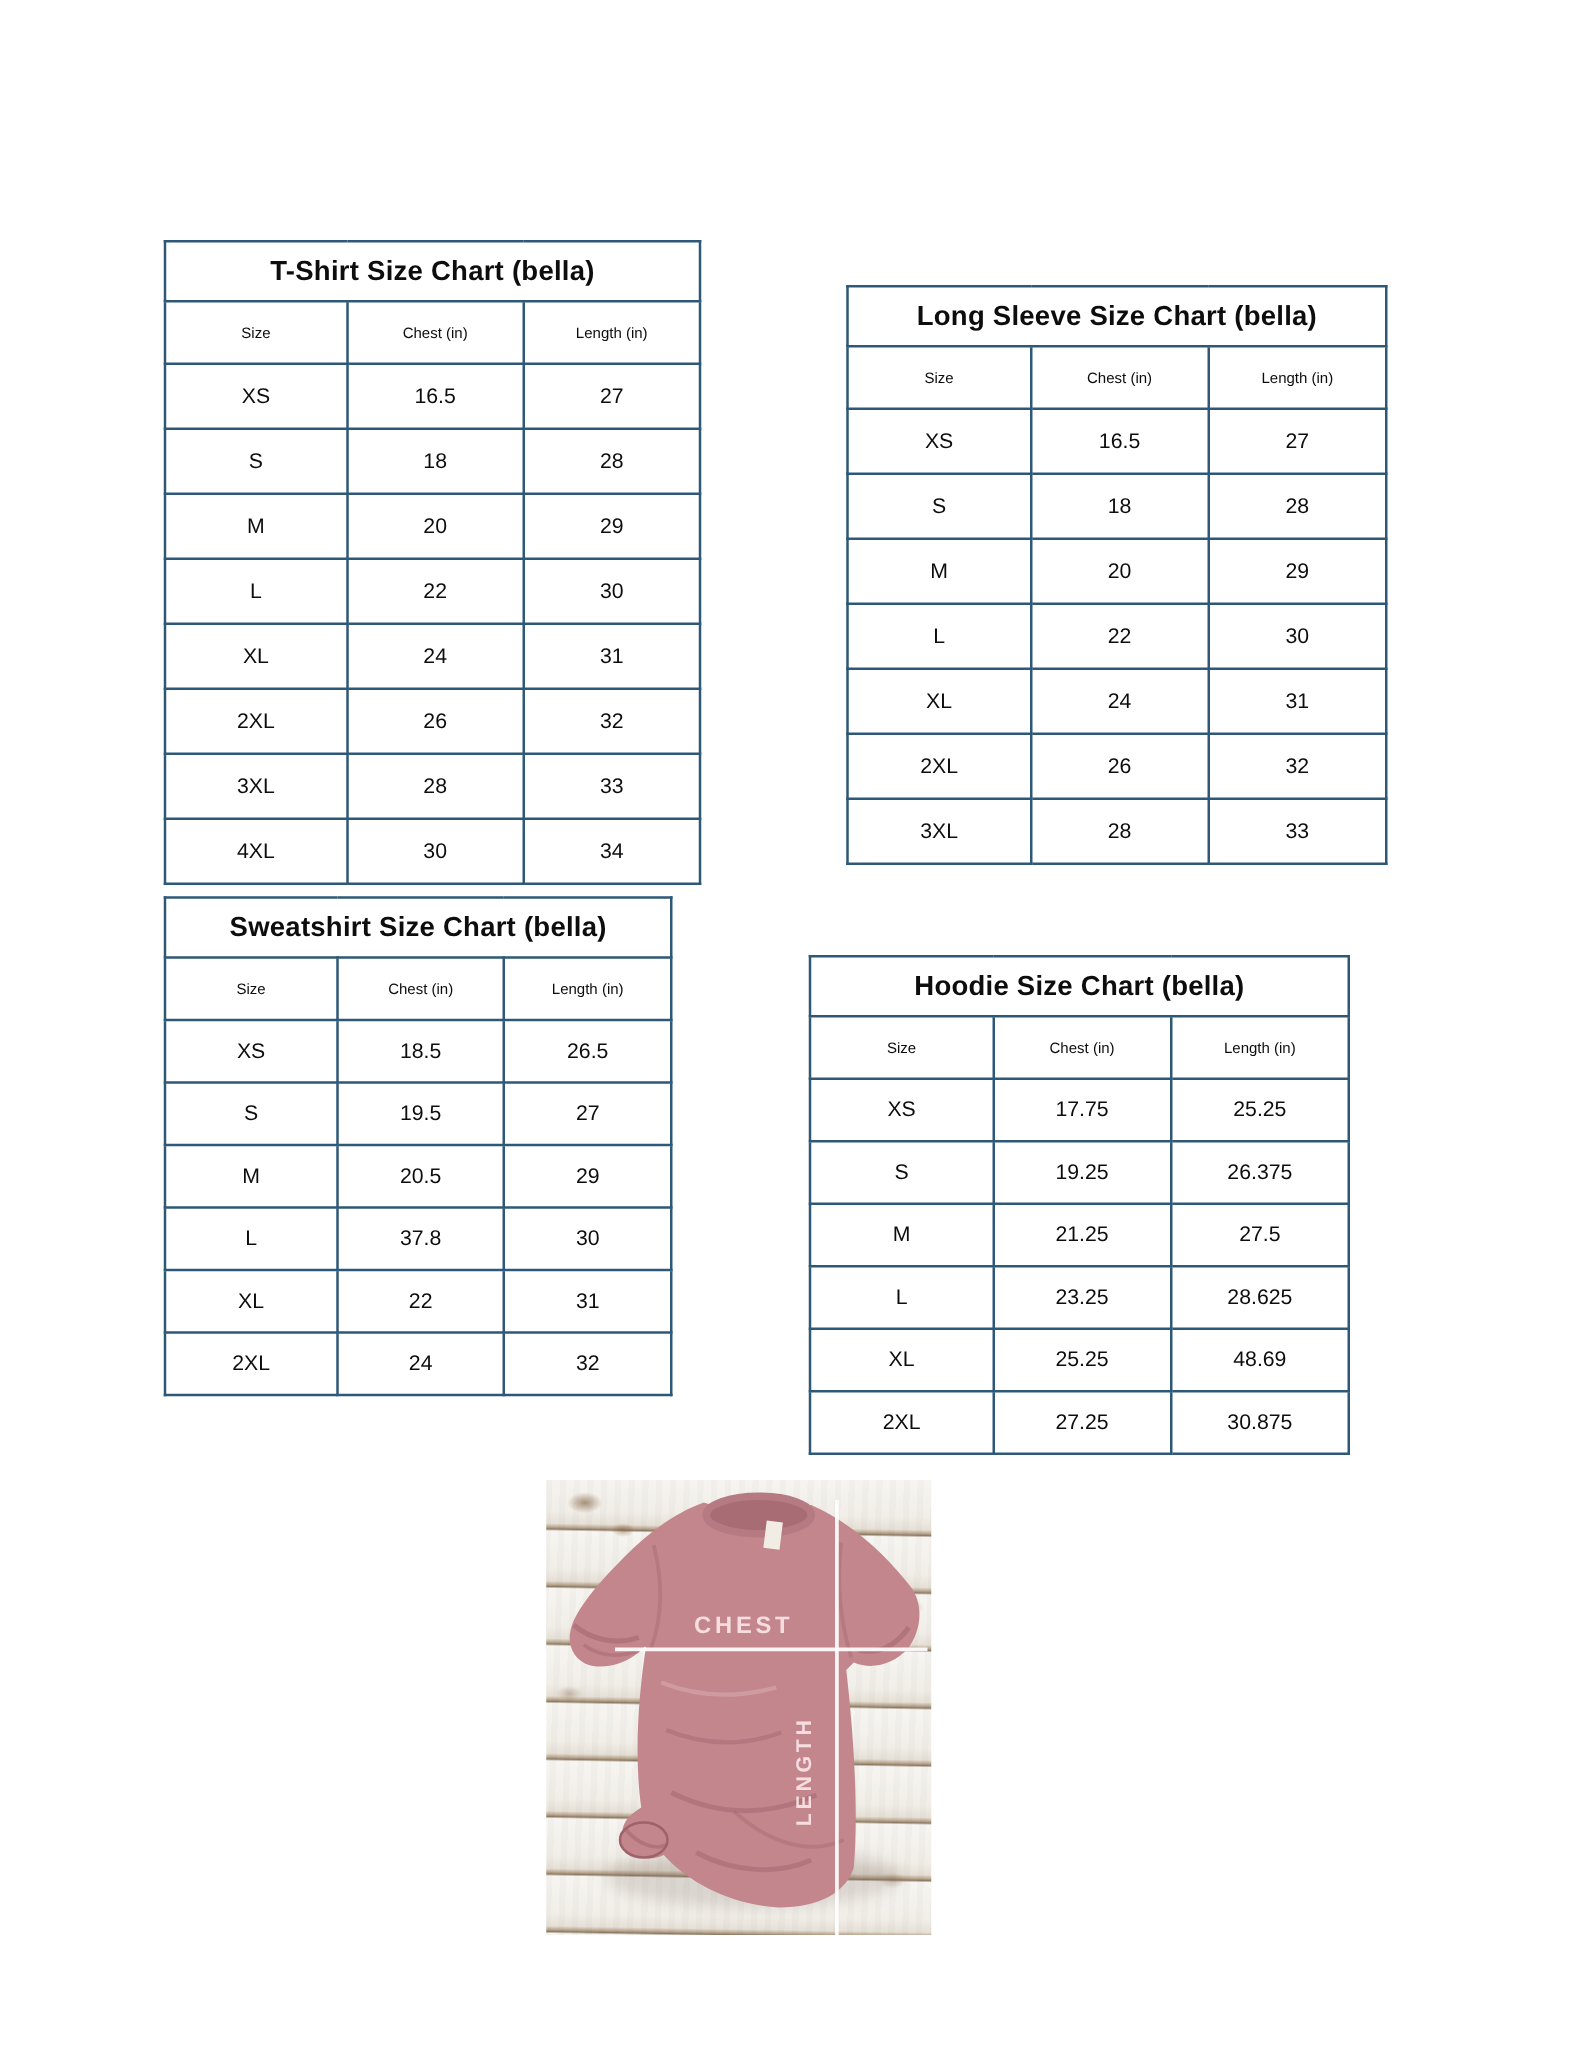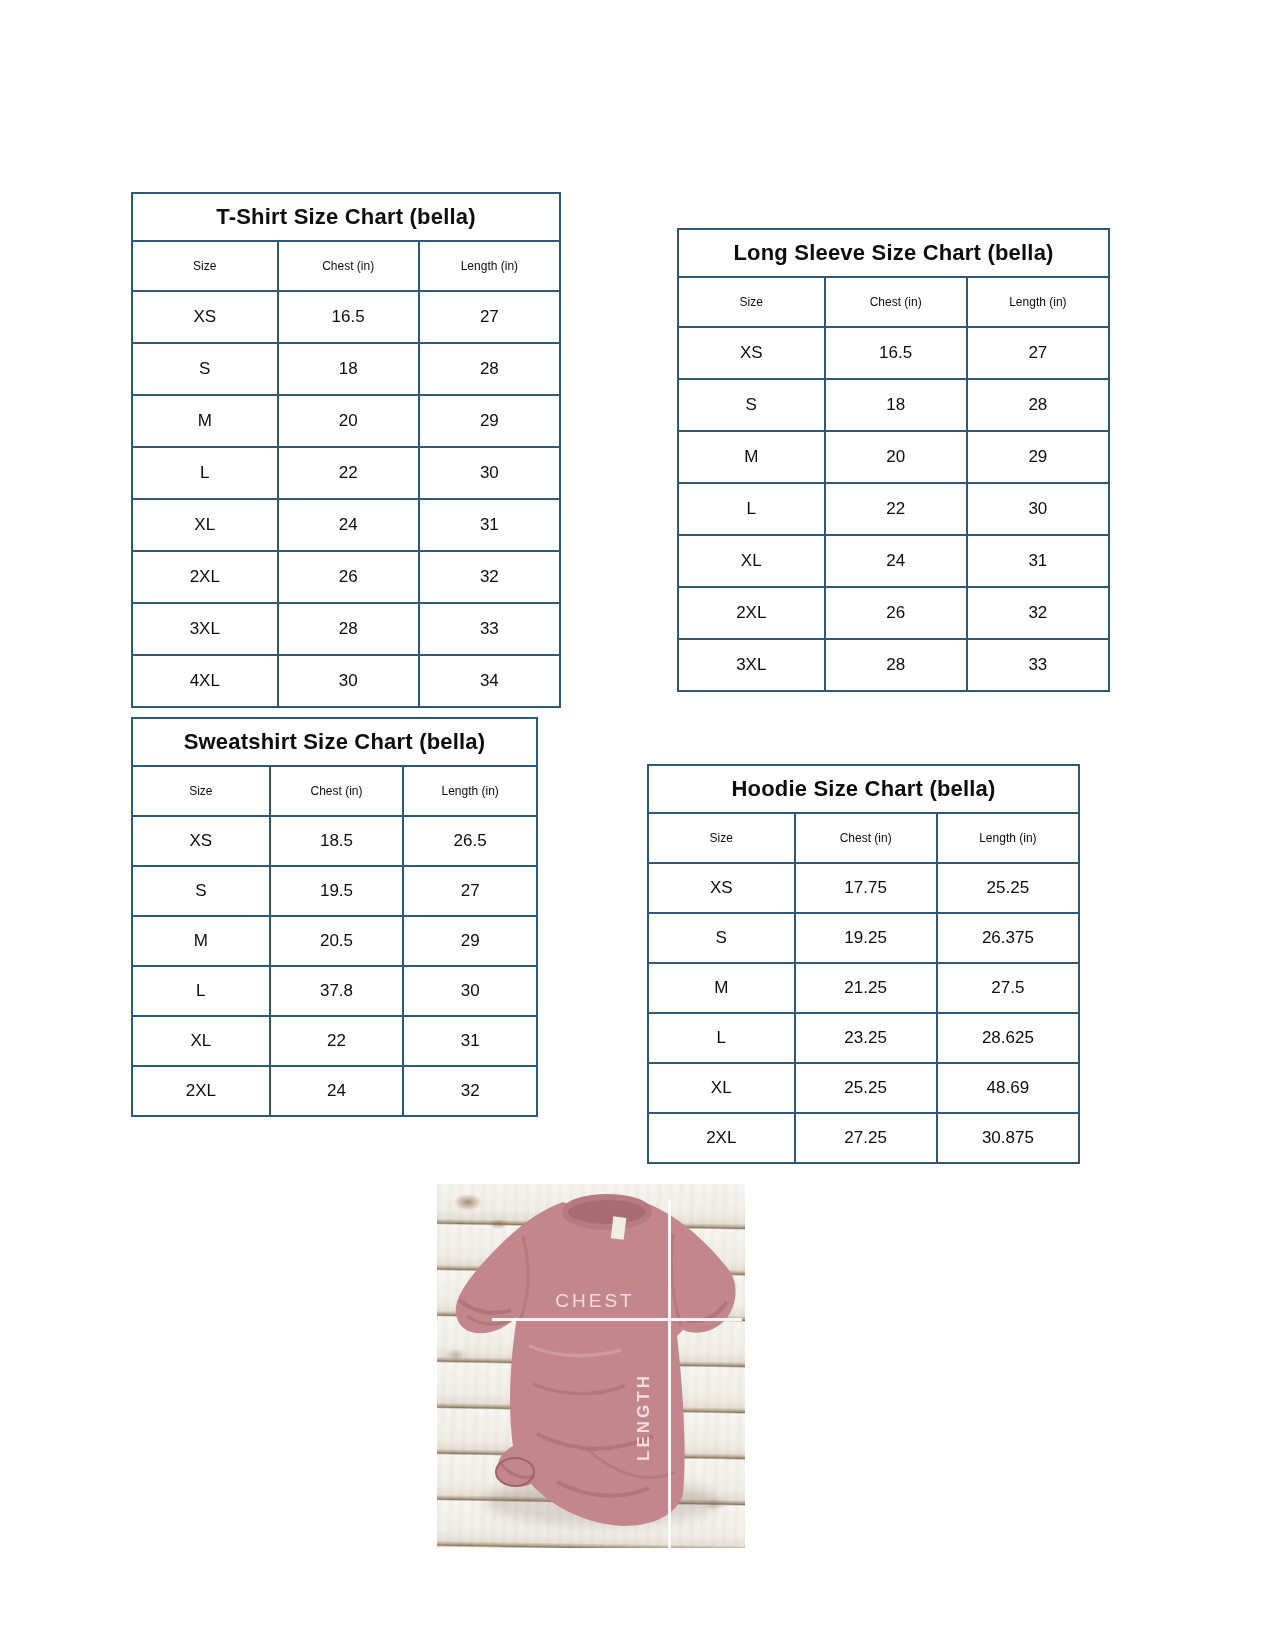--- a/index.html
+++ b/index.html
@@ -41,21 +41,21 @@
       repeating-linear-gradient(181deg,
         #f7f5f1 0px, #f1eee8 30px, #e6e0d6 40px,
         #b9a68f 43px, #8f7c66 44.5px, #f7f5f1 46px);
   }
   .photo svg{position:absolute;left:0;top:0;}
   .measure-line{position:absolute;background:rgba(255,255,255,.92);}
   .h-line{left:55px;top:134px;width:250px;height:2.5px;}
   .v-line{left:231px;top:16px;width:2.5px;height:348px;}
   .chest-label{
     position:absolute;left:102px;top:106px;width:112px;text-align:center;
-    font-size:19px;font-weight:normal;letter-spacing:3px;color:rgba(248,226,229,.95);
+    font-size:19px;font-weight:bold;letter-spacing:3px;color:rgba(248,226,229,.95);
   }
   .length-label{
     position:absolute;left:162px;top:223px;width:90px;height:20px;text-align:center;
     font-size:17px;font-weight:bold;letter-spacing:3px;color:rgba(248,226,229,.95);
     transform:rotate(-90deg);
   }
 </style>
 </head>
 <body>
 

